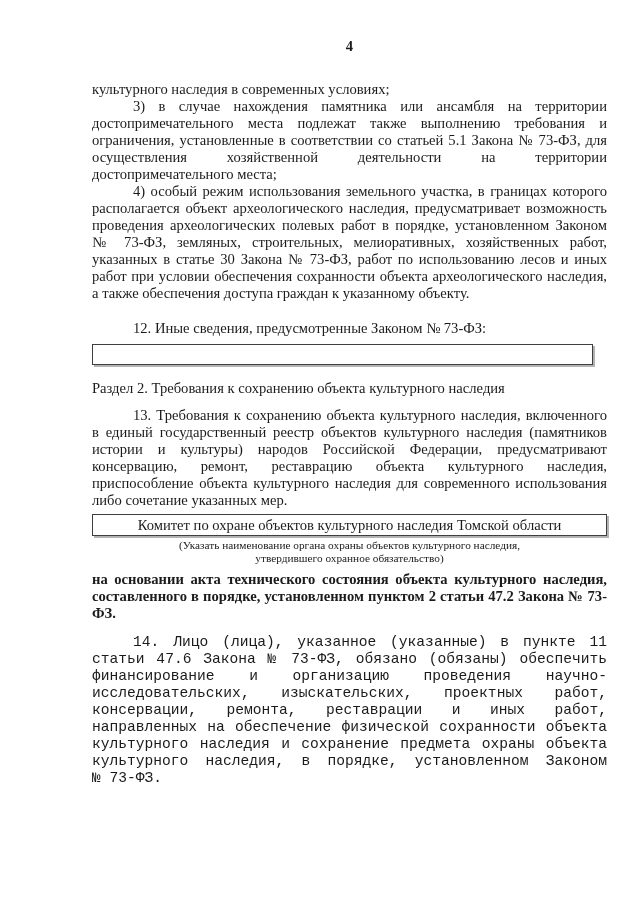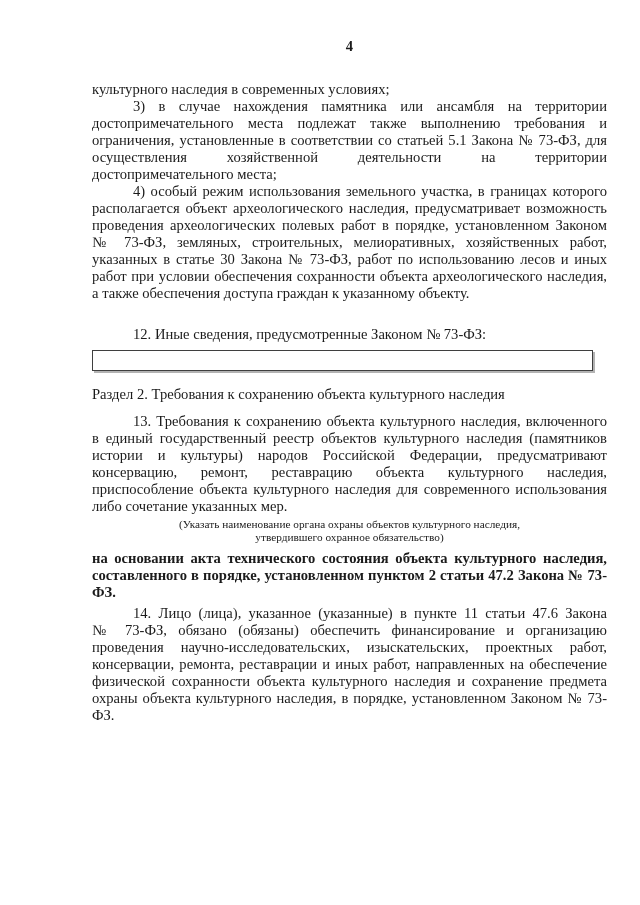--- a/index.html
+++ b/index.html
@@ -26,21 +26,21 @@
   .page-number {
     text-align: center;
     font-weight: bold;
     margin-bottom: 26px;
   }
   .para {
     margin: 0;
     text-align: justify;
   }
   .indent { text-indent: 41px; }
-  .p12 { margin-top: 24px; }
+  .p12 { margin-top: 18px; }
   .field-box {
     box-sizing: border-box;
     border: 1px solid #3f3f3f;
     box-shadow: 2px 2px 0 #b3b3b3;
     background: #ffffff;
   }
   .empty-box {
     margin-top: 7px;
     margin-right: 14px;
     height: 21px;
@@ -63,21 +63,21 @@
     text-align: center;
   }
   .caption {
     text-align: center;
     font-size: 11.3px;
     line-height: 13px;
     margin-top: 3px;
     white-space: pre-line;
   }
   .basis { margin-top: 6px; font-weight: bold; }
-  .pt14 { margin-top: 4px; }
+  .pt14 { margin-top: 12px; font-family: Liberation Mono, monospace; }
   .last-cut { text-align-last: justify; }
 </style>
 </head>
 <body>
 
 <div class="page">
 
   <div class="page-number">4</div>
 
   <div>
@@ -94,20 +94,23 @@
       <span></span>
     </div>
 
     <div class="heading-block">
       <div class="heading">Раздел 2. Требования к сохранению объекта культурного наследия</div>
     </div>
 
     <p class="para indent pt13">13. Требования к сохранению объекта культурного наследия, включенного в единый государственный реестр объектов культурного наследия (памятников истории и культуры) народов Российской Федерации, предусматривают консервацию, ремонт, реставрацию объекта культурного наследия, приспособление объекта культурного наследия для современного использования либо сочетание указанных мер.</p>
 
 
+    <div class="field-box authority-box">
+      <span>Комитет по охране объектов культурного наследия Томской области</span>
+    </div>
 
     <div class="caption">(Указать наименование органа охраны объектов культурного наследия,
 утвердившего охранное обязательство)</div>
 
     <p class="para basis">на основании акта технического состояния объекта культурного наследия, составленного в порядке, установленном пунктом 2 статьи 47.2 Закона №&nbsp;73-ФЗ.</p>
 
     <p class="para indent pt14">14. Лицо (лица), указанное (указанные) в пункте 11 статьи 47.6 Закона №&nbsp;73-ФЗ, обязано (обязаны) обеспечить финансирование и организацию проведения научно-исследовательских, изыскательских, проектных работ, консервации, ремонта, реставрации и иных работ, направленных на обеспечение физической сохранности объекта культурного наследия и сохранение предмета охраны объекта культурного наследия, в порядке, установленном Законом №&nbsp;73-ФЗ.</p>
 
 
   </div>

